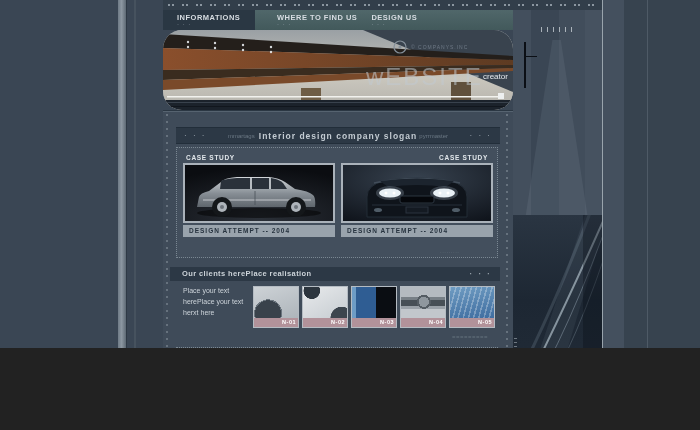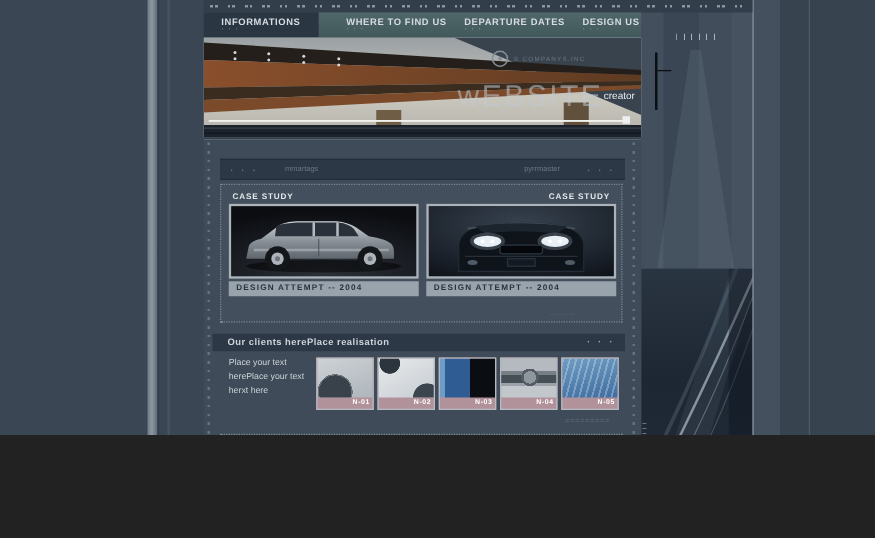--- a/index.html
+++ b/index.html
@@ -40,21 +40,21 @@
   .top-dots{left:168px;top:4px;width:428px;height:2px;
             background:repeating-linear-gradient(90deg,#8b96a0 0 2px,transparent 2px 4px,#8b96a0 4px 6px,transparent 6px 14px);}
   .nav{left:163px;top:10px;width:350px;height:20px;display:flex;}
   .nav-tab{width:92px;height:20px;background:#2a3743;padding:3px 0 0 14px;cursor:pointer;}
   .nav-rest{flex:1;background:linear-gradient(180deg,#50676a,#42595b);display:flex;padding-left:22px;gap:14px;}
   .nav-item{padding-top:3px;cursor:pointer;}
   .nav-label{font-size:7.5px;font-weight:bold;letter-spacing:.5px;color:#d6dce1;white-space:nowrap;}
   .nav-dots{font-size:6px;line-height:4px;color:#aeb9c0;letter-spacing:1px;}
 
   
-  .header-img{left:163px;top:30px;width:350px;height:80px;overflow:hidden;background:#9aa0a4;}
+  .header-img{left:163px;top:30px;width:350px;height:80px;overflow:hidden;background:#9aa0a4;border-radius:19px;}
 
   
   .content-bg{left:163px;top:110px;width:350px;height:320px;background:#3f4b59;}
   .groove{left:163px;top:110px;width:350px;height:2px;background:#2b3743;border-bottom:1px solid #566370;}
   .edge-dots{top:114px;width:2px;height:290px;opacity:.5;
              background:repeating-linear-gradient(180deg,#8d98a2 0 2px,transparent 2px 7px);}
   .edge-l{left:166px;} .edge-r{left:506px;}
 
   .blur-decor{position:absolute;font-size:6px;color:#66737f;filter:blur(.5px);letter-spacing:.5px;}
 
@@ -155,24 +155,20 @@
   <div class="abs top-dots"></div>
 
   <div class="abs nav">
     <div class="nav-tab">
       <div class="nav-label">INFORMATIONS</div>
       <div class="nav-dots">· · ·</div>
     </div>
     <div class="nav-rest">
       <div class="nav-item">
         <div class="nav-label">WHERE TO FIND US</div>
-        <div class="nav-dots">· · ·</div>
-      </div>
-      <div class="nav-item">
-        <div class="nav-label">DEPARTURE DATES</div>
         <div class="nav-dots">· · ·</div>
       </div>
       <div class="nav-item">
         <div class="nav-label">DESIGN US</div>
         <div class="nav-dots">· · ·</div>
       </div>
     </div>
   </div>
 
   <div class="abs header-img">
@@ -220,20 +216,21 @@
   </div>
 
   <div class="abs content-bg"></div>
   <div class="abs groove"></div>
   <div class="abs edge-dots edge-l"></div>
   <div class="abs edge-dots edge-r"></div>
 
   <div class="abs slogan">
     <span class="sdots l">· · ·</span>
     <span class="sdecor l">mmartags</span>
+    <span class="slogan-title">Interior design company slogan</span>
     <span class="sdecor r">pyrrmaster</span>
     <span class="sdots r">· · ·</span>
   </div>
 
   <div class="abs case-frame">
     <span class="case-label l">CASE STUDY</span>
     <span class="case-label r">CASE STUDY</span>
 
     <div class="case-block l">
       <div class="img-frame">

